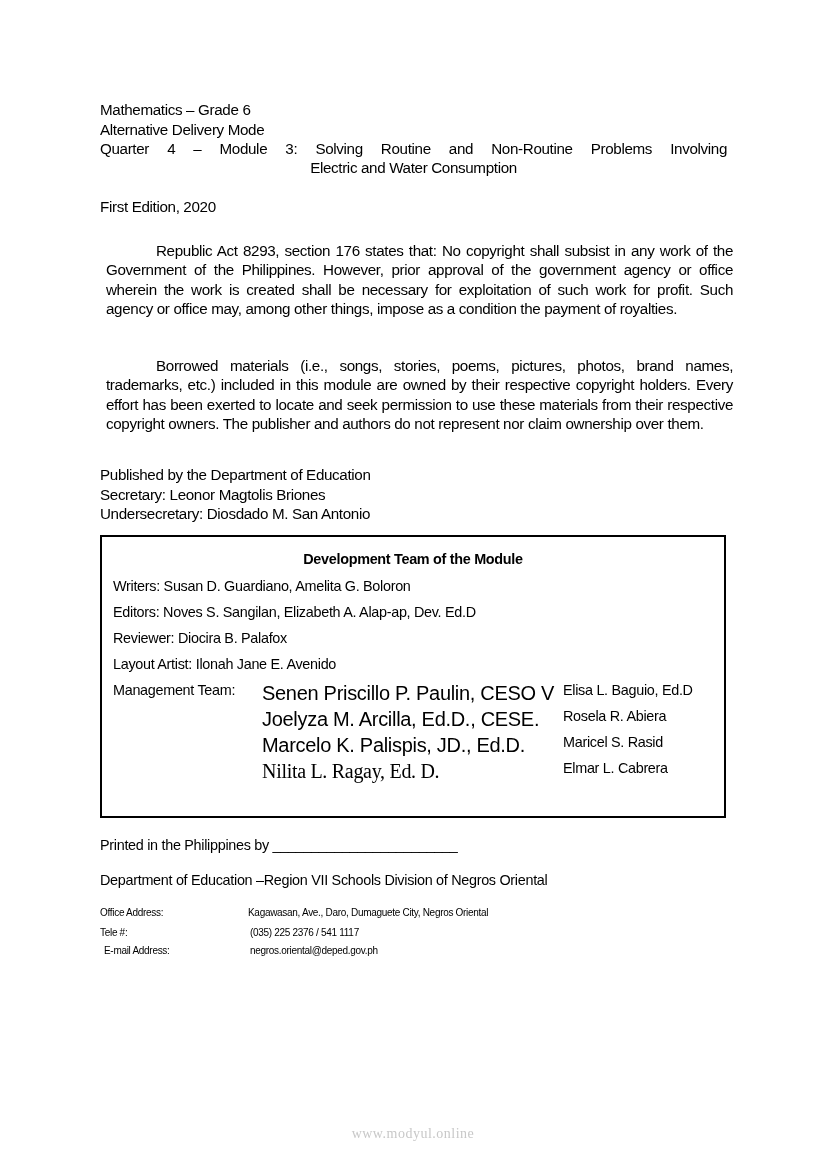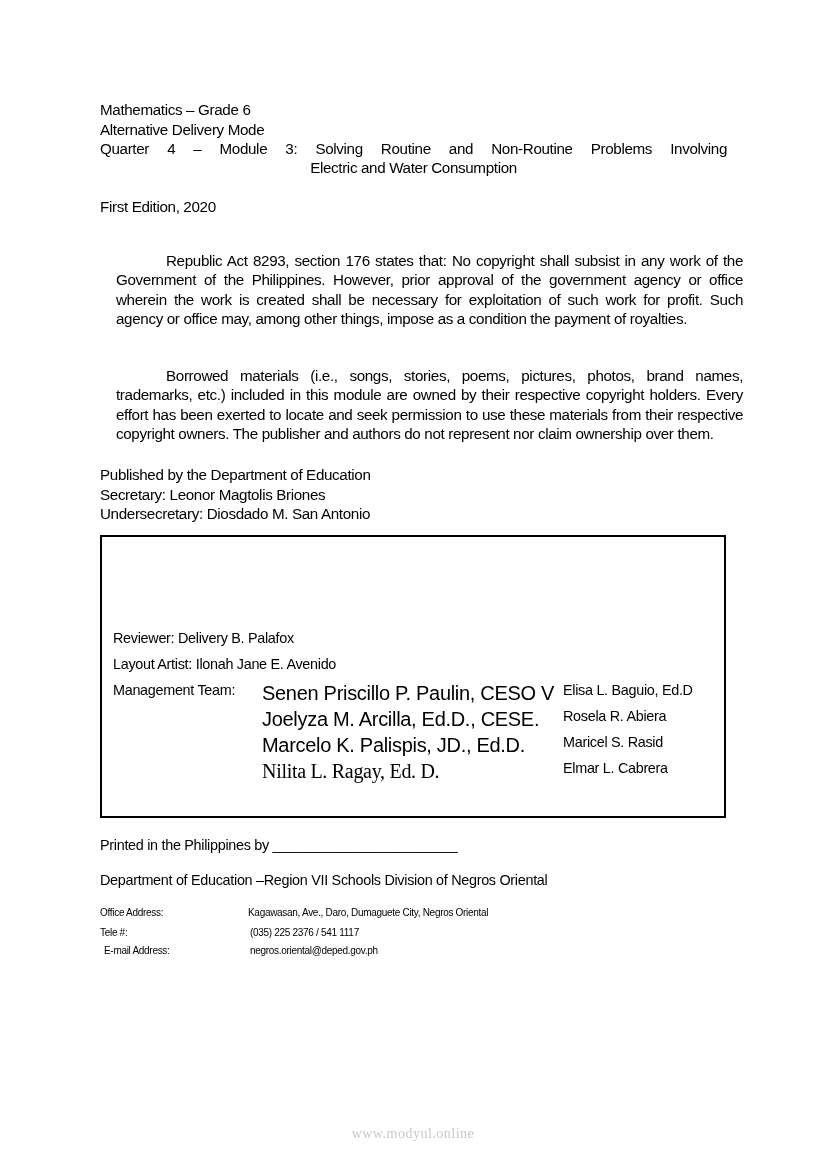--- a/index.html
+++ b/index.html
@@ -2,21 +2,21 @@
 <html><head>
 <meta charset="utf-8">
 <style>
   html, body { margin: 0; padding: 0; background: #ffffff; }
   body { width: 826px; height: 1169px; position: relative; overflow: hidden;
          font-family: "Liberation Sans", sans-serif; color: #000; }
   .cond { font-family: "Liberation Sans", sans-serif; font-size: 15.2px; letter-spacing: -0.35px; line-height: 19.3px; }
   .b { font-weight: normal; }
   .justify { text-align: justify; text-align-last: left; }
   .indent { text-indent: 50px; }
-  p { margin: 16px; }
+  p { margin: 6px; }
   .box { position: absolute; left: 100px; top: 535px; width: 622px; height: 279px; border: 2px solid #000; }
   .box .title { position: absolute; top: 14px; left: 0; width: 100%; text-align: center; font-size: 14.4px; font-weight: bold; letter-spacing: -0.3px; }
   .row { position: absolute; left: 11px; font-size: 14.4px; letter-spacing: -0.3px; white-space: nowrap; }
   .mg-col1 { position: absolute; left: 160px; font-size: 20px; letter-spacing: -0.3px; white-space: nowrap; }
   .mg-col2 { position: absolute; left: 461px; font-size: 14.4px; letter-spacing: -0.3px; white-space: nowrap; }
   .abs { position: absolute; white-space: nowrap; }
   .contact { font-size: 10px; letter-spacing: -0.3px; }
   .footer-wm { position: absolute; top: 1126px; left: 0; width: 826px; text-align: center;
                font-family: Liberation Serif, serif; font-size: 14px; color: #c8c8c8; letter-spacing: 0.5px; }
 </style>
@@ -31,21 +31,24 @@
 
 <p class="abs cond justify indent" style="left:100px; top:235px; width:627px; white-space:normal;"><span class="b">Republic Act 8293, section 176</span><span> states that: No copyright shall subsist in any work of the Government of the Philippines. However, prior approval of the government agency or office wherein the work is created shall be necessary for exploitation of such work for profit. Such agency or office may, among other things, impose as a condition the payment of royalties.</span></p>
 
 <p class="abs cond justify indent" style="left:100px; top:350px; width:627px; white-space:normal;">Borrowed materials (i.e., songs, stories, poems, pictures, photos, brand names, trademarks, etc.) included in this module are owned by their respective copyright holders. Every effort has been exerted to locate and seek permission to use these materials from their respective copyright owners. The publisher and authors do not represent nor claim ownership over them.</p>
 
 <div class="abs cond" style="left:100px; top:465px;">Published by the Department of Education</div>
 <div class="abs cond" style="left:100px; top:485px;">Secretary: Leonor Magtolis Briones</div>
 <div class="abs cond" style="left:100px; top:504px;">Undersecretary: Diosdado M. San Antonio</div>
 
 <div class="box">
-  <div class="row" style="top:93px;"><span class="b">Reviewer:</span><span> Delivery B. Palafox</span></div>
+  <div class="title">Development Team of the Module</div>
+  <div class="row" style="top:41px;"><span class="b">Writers:</span><span> Susan D. Guardiano, Amelita G. Boloron</span></div>
+  <div class="row" style="top:67px;"><span class="b">Editors:</span><span> Noves S. Sangilan, Elizabeth A. Alap-ap, Dev. Ed.D</span></div>
+  <div class="row" style="top:93px;"><span class="b">Reviewer:</span><span> Diocira B. Palafox</span></div>
   <div class="row" style="top:119px;"><span class="b">Layout Artist:</span><span> Ilonah Jane E. Avenido</span></div>
   <div class="row b" style="top:145px;">Management Team:</div>
   <div class="mg-col1" style="top:145px;">Senen Priscillo P. Paulin, CESO V</div>
   <div class="mg-col1" style="top:171px;">Joelyza M. Arcilla, Ed.D., CESE.</div>
   <div class="mg-col1" style="top:197px;">Marcelo K. Palispis, JD., Ed.D.</div>
   <div class="mg-col1" style="top:223px;font-family:Liberation Serif, serif;">Nilita L. Ragay, Ed. D.</div>
   <div class="mg-col2" style="top:145px;">Elisa L. Baguio, Ed.D</div>
   <div class="mg-col2" style="top:171px;">Rosela R. Abiera</div>
   <div class="mg-col2" style="top:197px;">Maricel S. Rasid</div>
   <div class="mg-col2" style="top:223px;">Elmar L. Cabrera</div>

